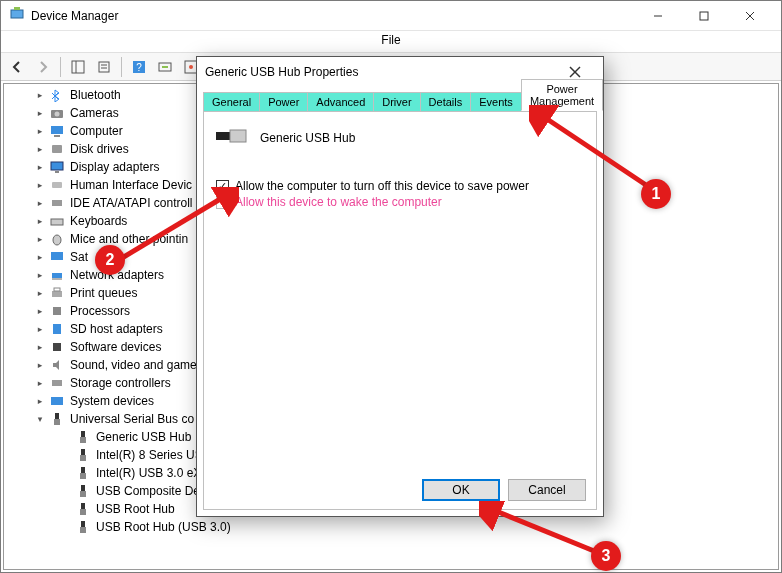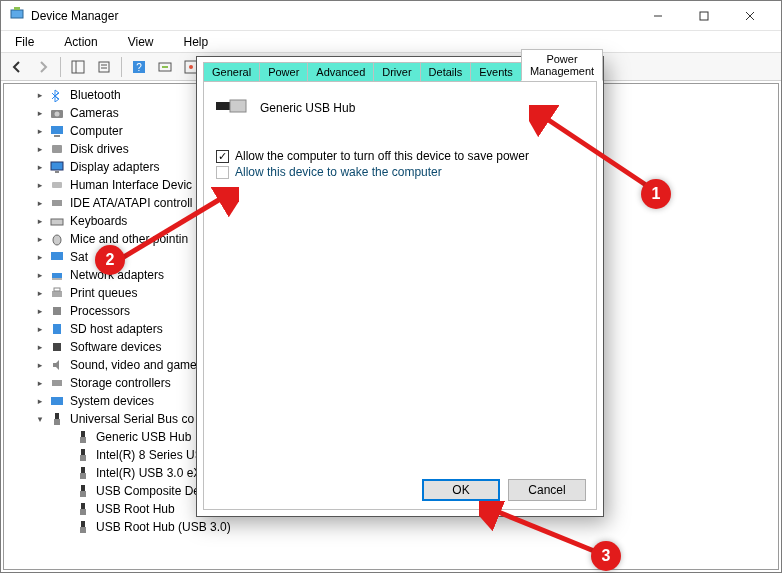--- a/index.html
+++ b/index.html
@@ -32,22 +32,23 @@
   .titlebar .tb-title { flex: 1; display:flex; align-items:center; gap:6px;}
   .win-controls { display: flex; }
   .win-btn {
     width: 46px; height: 30px;
     display:flex; align-items:center; justify-content:center;
     color:#444;
   }
   .menubar {
     height: 22px;
     display: flex; align-items:center;
-    padding: 0 6px; gap: 14px;
+    padding: 0 6px; gap: 0;
     border-bottom: 1px solid #e0e0e0;
+    flex-direction: column;
   }
   .menu-item { padding: 2px 8px; }
   .toolbar {
     height: 28px;
     display: flex; align-items:center;
     padding: 0 4px; gap: 2px;
     border-bottom: 1px solid #d0d0d0;
     background: #f7f7f7;
   }
   .tool-btn {
@@ -152,21 +153,21 @@
     display:flex; gap:8px;border-radius:9px;
   }
   .btn {
     width: 78px; height:22px;
     background:#e1e1e1;
     border:1px solid #adadad;
     display:flex; align-items:center; justify-content:center;
     font-size:12px;
   }
   .btn.primary { border:2px solid #0078d7; }
-  .disabled-text { color:#0c4a6e; }
+  .disabled-text { color:#ec4899; }
   
   .badge {
     position:absolute;
     width: 30px; height:30px;
     border-radius: 50%;
     background: #e21b1b;
     color:#fff;
     font-weight:bold;
     font-size:16px;
     display:flex; align-items:center; justify-content:center;
@@ -501,20 +502,29 @@
               <rect x="4" y="7" width="6" height="6" fill="#888"></rect>
             </svg>
           </span>
           <span>USB Root Hub (USB 3.0)</span>
         </div>
 
     </div>
   </div>
 
   <div class="dialog">
+    <div class="dlg-title">
+      <span class="dlg-t">Generic USB Hub Properties</span>
+      <div class="dlg-close">
+          <svg width="12" height="12">
+            <line x1="1" y1="1" x2="11" y2="11" stroke="#333" stroke-width="1.5"></line>
+            <line x1="11" y1="1" x2="1" y2="11" stroke="#333" stroke-width="1.5"></line>
+          </svg>
+        </div>
+    </div>
     <div class="tabs">
       <div class="tab">General</div>
       <div class="tab">Power</div>
       <div class="tab">Advanced</div>
       <div class="tab">Driver</div>
       <div class="tab">Details</div>
       <div class="tab">Events</div>
       <div class="tab active">Power Management</div>
     </div>
     <div class="tab-body">

